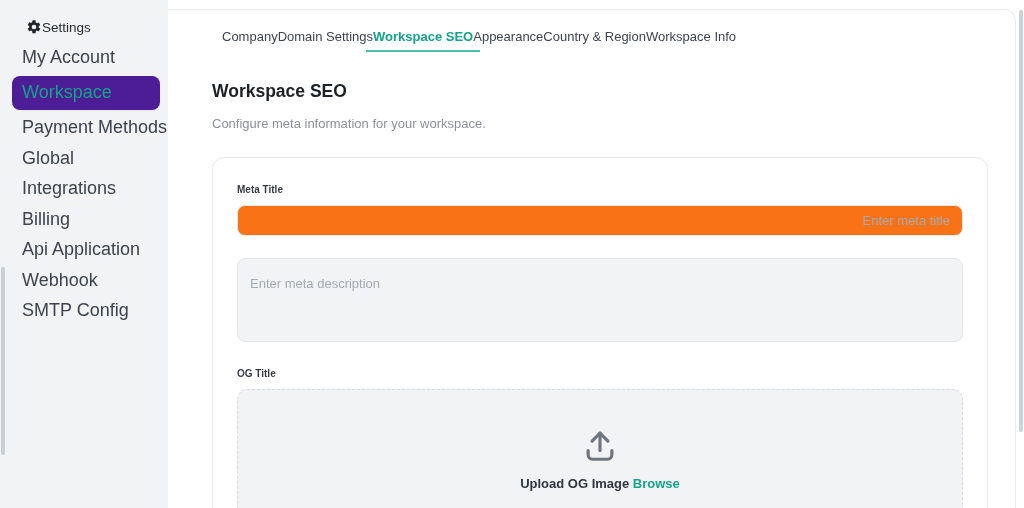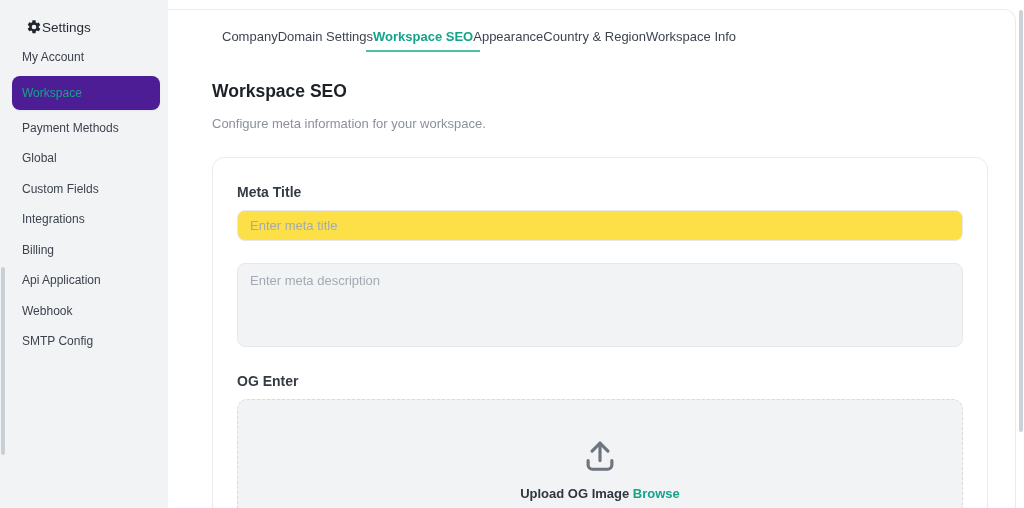--- a/index.html
+++ b/index.html
@@ -10,21 +10,21 @@
   .sidebar { position:absolute; left:0; top:0; width:168px; height:508px;
     background:#f2f3f5; }
   .sidebar-scroll-thumb { position:absolute; left:1px; top:267px; width:4px;
     height:188px; background:#c9cfd7; border-radius:2px; }
   .sb-header { display:flex; align-items:center; gap:0;
     padding:14px 20px 0 26px; height:40px; }
   .sb-header .gear { width:16px; height:16px; display:inline-block; }
   .sb-header .sb-title { font-size:13.5px; font-weight:500; color:#262c35; }
   .sb-nav { list-style:none; padding-top:2px; }
   .sb-item { height:30.5px; display:flex; align-items:center;
-    padding-left:22px; font-size:12px; color:#3c434e; cursor:pointer; }
+    padding-left:22px; font-size:18px; color:#3c434e; cursor:pointer; }
   .sb-item.active { background:#4c1d95; margin:3px 8px 3px 12px; height:34px;
     padding-left:10px; border-radius:8px; color:#14a38b; font-weight:500;
     box-shadow:0 1px 2px rgba(16,24,40,.05); }
 
   
   .main { position:absolute; left:168px; top:9px; width:848px; height:520px;
     background:#ffffff; border-top:1px solid #e9ebee;
     border-right:1px solid #e9ebee; border-radius:0 12px 0 0; }
   .main-scroll-thumb { position:absolute; right:1px; top:10px; width:4px;
     height:422px; background:#ccd2d9; border-radius:2px; }
@@ -39,28 +39,28 @@
 
   
   .page-head { margin:29px 0 0 44px; }
   .page-title { font-size:17.5px; font-weight:700; color:#1c2127; }
   .page-subtitle { margin-top:14px; font-size:13px; color:#8b919b; }
 
   
   .card { margin:26px 0 0 44px; width:776px; height:600px;
     border:1px solid #e9ebee; border-radius:12px; padding:26px 24px;
     background:#ffffff; }
-  .field-label { font-size:14px; font-weight:600; color:#353b45;
+  .field-label { font-size:10px; font-weight:600; color:#353b45;
     margin-bottom:10px; }
-  .text-input { width:100%; height:31px; background:#fde047;
+  .text-input { width:100%; height:31px; background:#f97316;
     border:1px solid #e6e8eb; border-radius:8px; padding:0 12px;
     font-size:13px; color:#353b45; outline:none;
-    font-family:"Liberation Sans","DejaVu Sans",sans-serif; }
+    font-family:"Liberation Sans","DejaVu Sans",sans-serif;text-align:right; }
   .text-area { width:100%; height:84px; background:#f2f3f5;
-    border:1px solid #e6e8eb; border-radius:8px; padding:9px 12px;
+    border:1px solid #e6e8eb; border-radius:8px; padding:17px 12px;
     font-size:13px; color:#353b45; outline:none; resize:none;
     font-family:"Liberation Sans","DejaVu Sans",sans-serif; }
   .text-input::placeholder, .text-area::placeholder { color:#a3aab4; }
   .field { margin-bottom:22px; }
 
   
   .dropzone { width:100%; height:220px; background:#f2f3f5;
     border:1px dashed #d7dadf; border-radius:10px; display:flex;
     flex-direction:column; align-items:center; padding-top:36px;
     cursor:pointer; }
@@ -78,21 +78,20 @@
           <path d="M19.14 12.94c.03-.31.05-.62.05-.94s-.02-.63-.05-.94l2.03-1.58a.5.5 0 0 0 .12-.64l-1.92-3.32a.5.5 0 0 0-.61-.22l-2.39.96a7 7 0 0 0-1.62-.94l-.36-2.54A.5.5 0 0 0 13.9 2h-3.8a.5.5 0 0 0-.5.42l-.36 2.54c-.58.24-1.12.56-1.62.94l-2.39-.96a.5.5 0 0 0-.61.22L2.7 8.48a.5.5 0 0 0 .12.64l2.03 1.58c-.03.31-.05.62-.05.94s.02.63.05.94L2.82 14.2a.5.5 0 0 0-.12.64l1.92 3.32c.11.22.38.31.61.22l2.39-.96c.5.38 1.04.7 1.62.94l.36 2.54c.04.24.25.42.5.42h3.8c.25 0 .46-.18.5-.42l.36-2.54a7 7 0 0 0 1.62-.94l2.39.96c.23.09.5 0 .61-.22l1.92-3.32a.5.5 0 0 0-.12-.64l-2.03-1.26zM12 15.5A3.5 3.5 0 1 1 15.5 12 3.5 3.5 0 0 1 12 15.5z"></path>
         </svg>
     </span>
     <span class="sb-title">Settings</span>
   </div>
   <ul class="sb-nav">
     <li class="sb-item">My Account</li>
     <li class="sb-item active">Workspace</li>
     <li class="sb-item">Payment Methods</li>
     <li class="sb-item">Global</li>
-    <li class="sb-item">Custom Fields</li>
     <li class="sb-item">Integrations</li>
     <li class="sb-item">Billing</li>
     <li class="sb-item">Api Application</li>
     <li class="sb-item">Webhook</li>
     <li class="sb-item">SMTP Config</li>
   </ul>
   <div class="sidebar-scroll-thumb"></div>
 </aside>
 
 <main class="main">
@@ -114,21 +113,21 @@
     <div class="field">
       <div class="field-label">Meta Title</div>
       <input class="text-input" type="text" placeholder="Enter meta title" style="">
     </div>
 
     <div class="field">
       <textarea class="text-area" placeholder="Enter meta description" style=""></textarea>
     </div>
 
     <div class="field">
-      <div class="field-label">OG Enter</div>
+      <div class="field-label">OG Title</div>
       <div class="dropzone">
         <span class="upload-icon">
           <svg viewBox="0 0 24 24" width="38" height="38" fill="none" stroke="#6e757f" stroke-width="2" stroke-linecap="round" stroke-linejoin="round">
             <path d="M12 15.5V4.5"></path>
             <path d="M7 9.5L12 4.5L17 9.5"></path>
             <path d="M4.5 15.5v2.8a2.7 2.7 0 0 0 2.7 2.7h9.6a2.7 2.7 0 0 0 2.7-2.7v-2.8"></path>
           </svg>
         </span>
         <div class="upload-line">
           <span>Upload OG Image</span>

